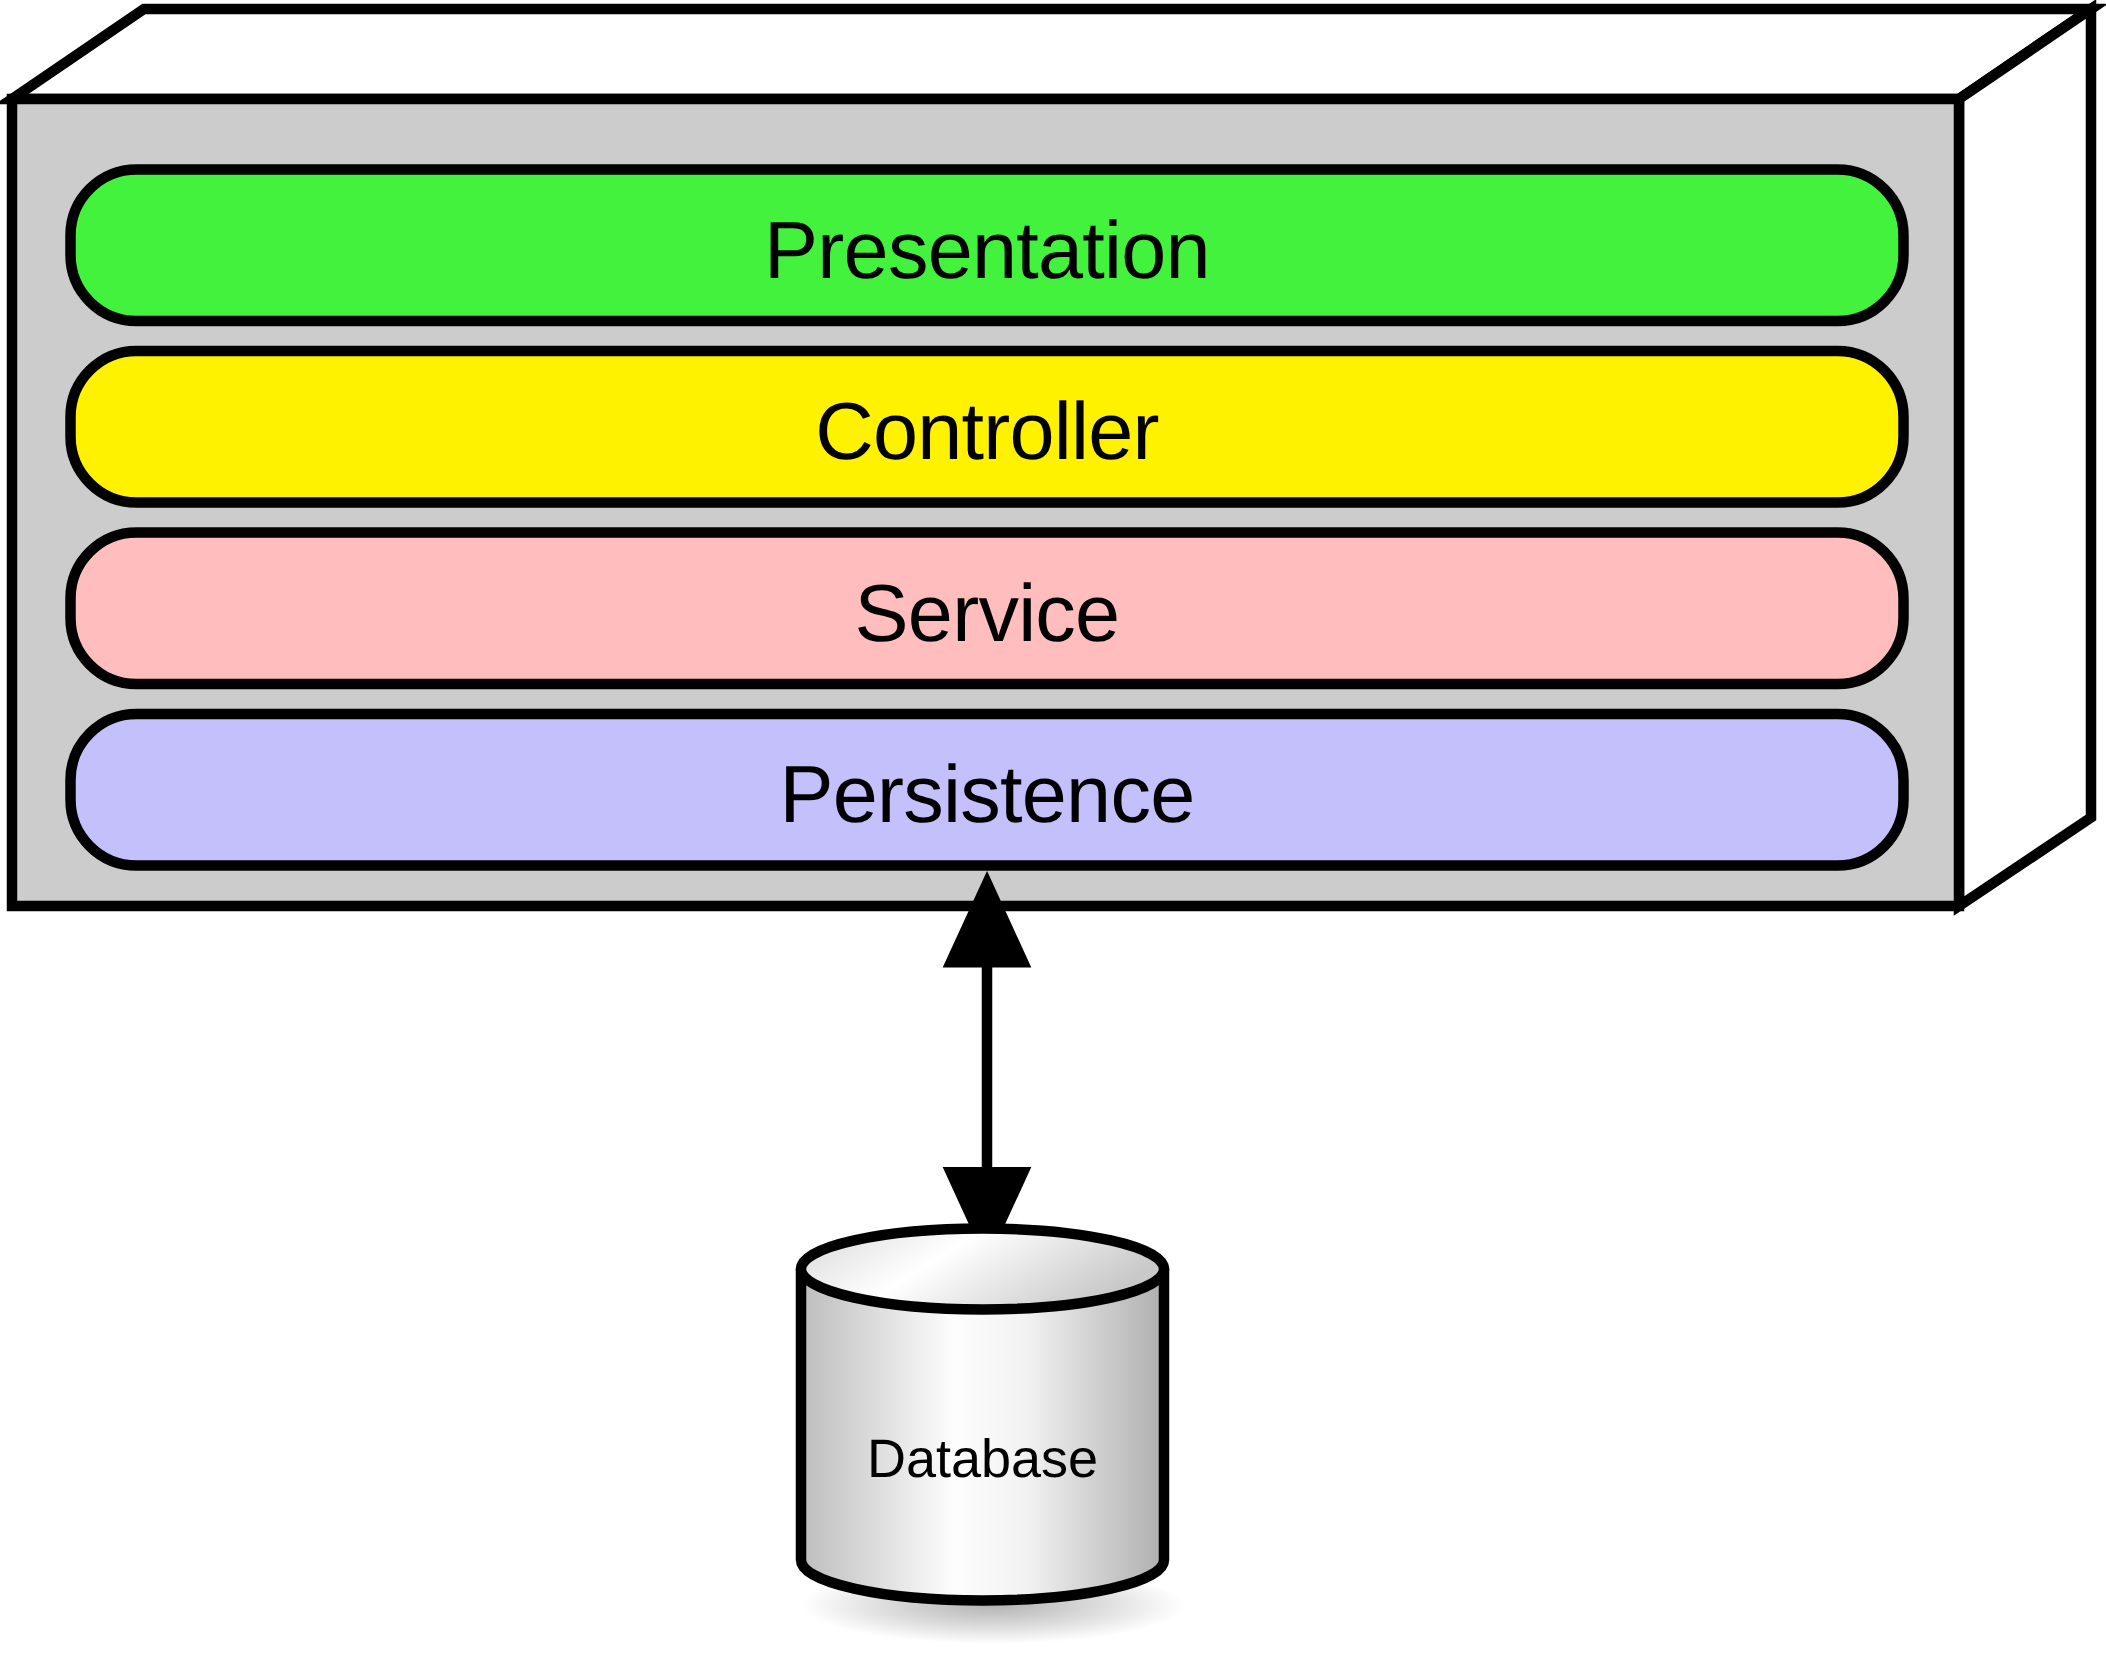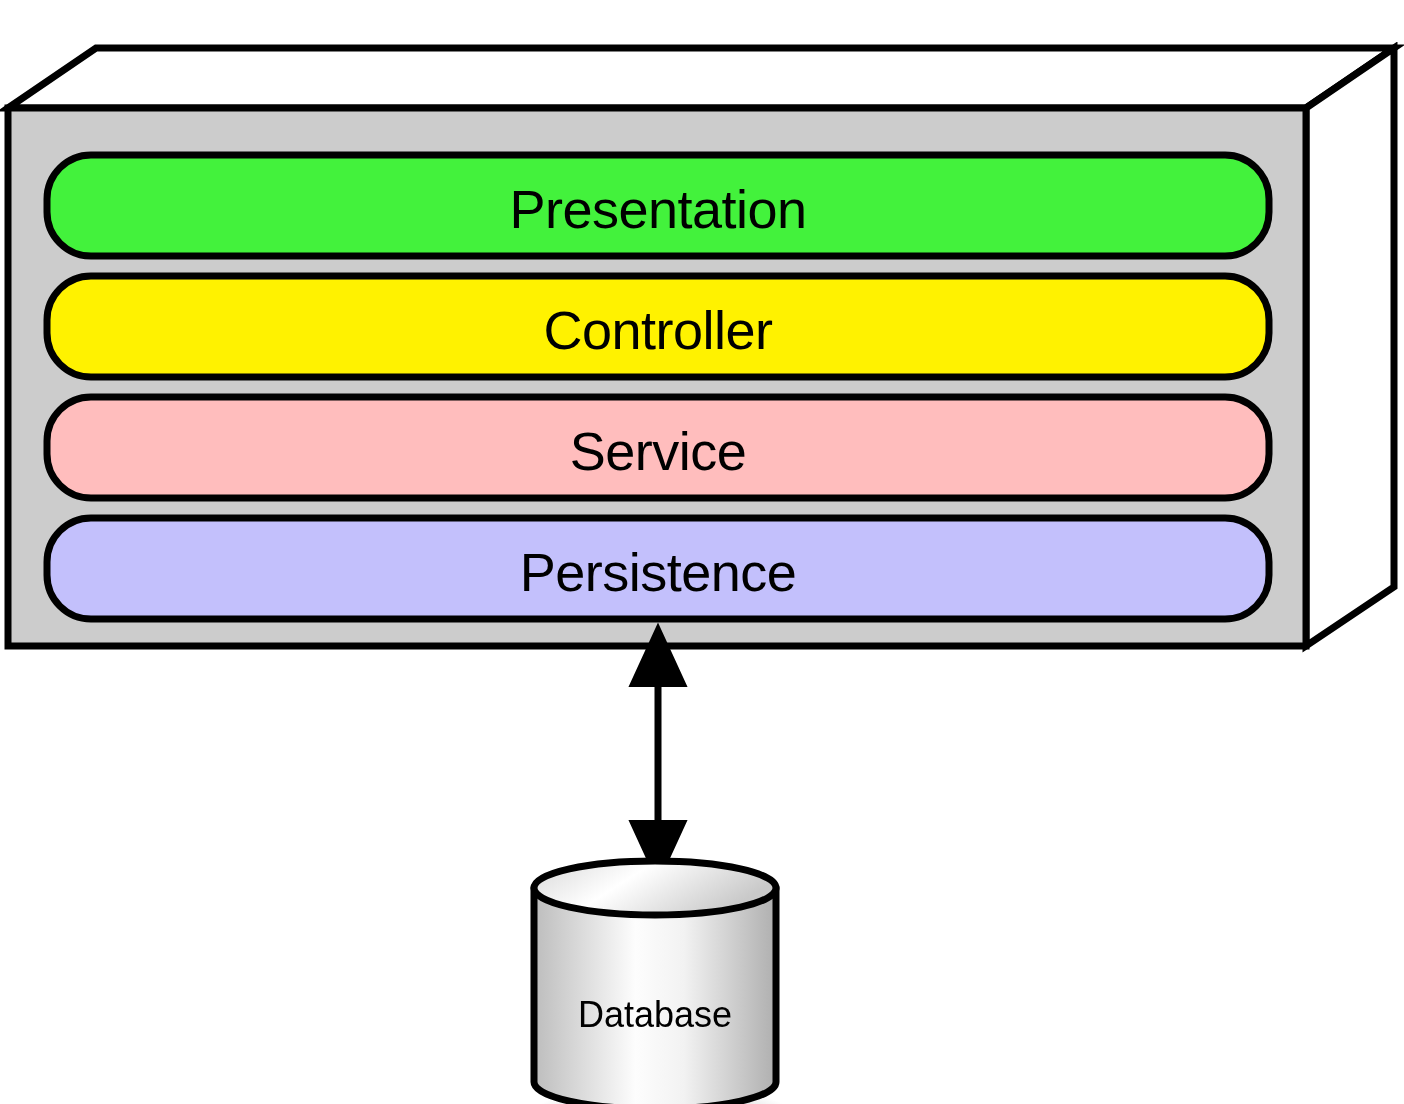--- a/index.html
+++ b/index.html
@@ -11,21 +11,20 @@
     width: 1404px;
     height: 1104px;
     font-family: "Liberation Sans", sans-serif;
     overflow: hidden;
   }
   #stage {
     position: relative;
     width: 1404px;
     height: 820px;
     background: #ffffff;
-    margin-top: 42px;
   }
   #diagram-svg {
     position: absolute;
     left: 0;
     top: 0;
     width: 1404px;
     height: 1104px;
     display: block;
   }
   .layer-label {

